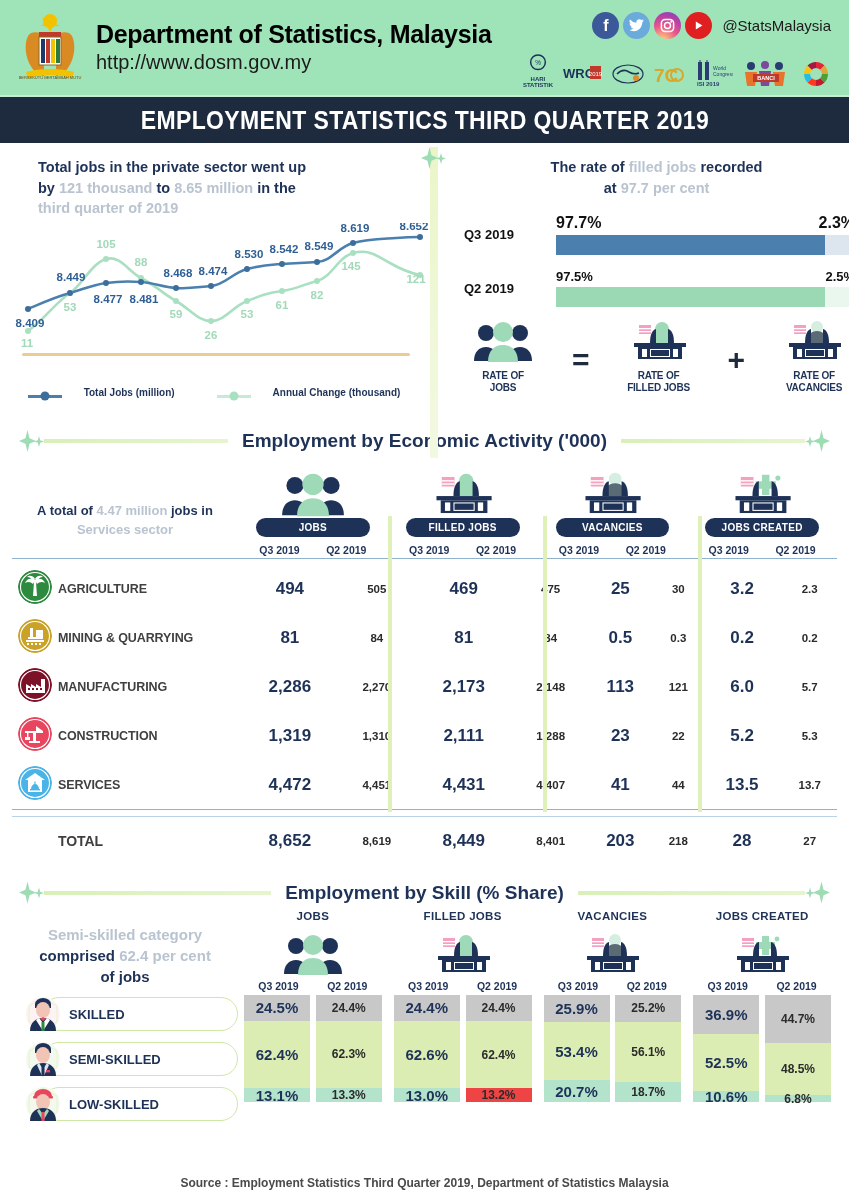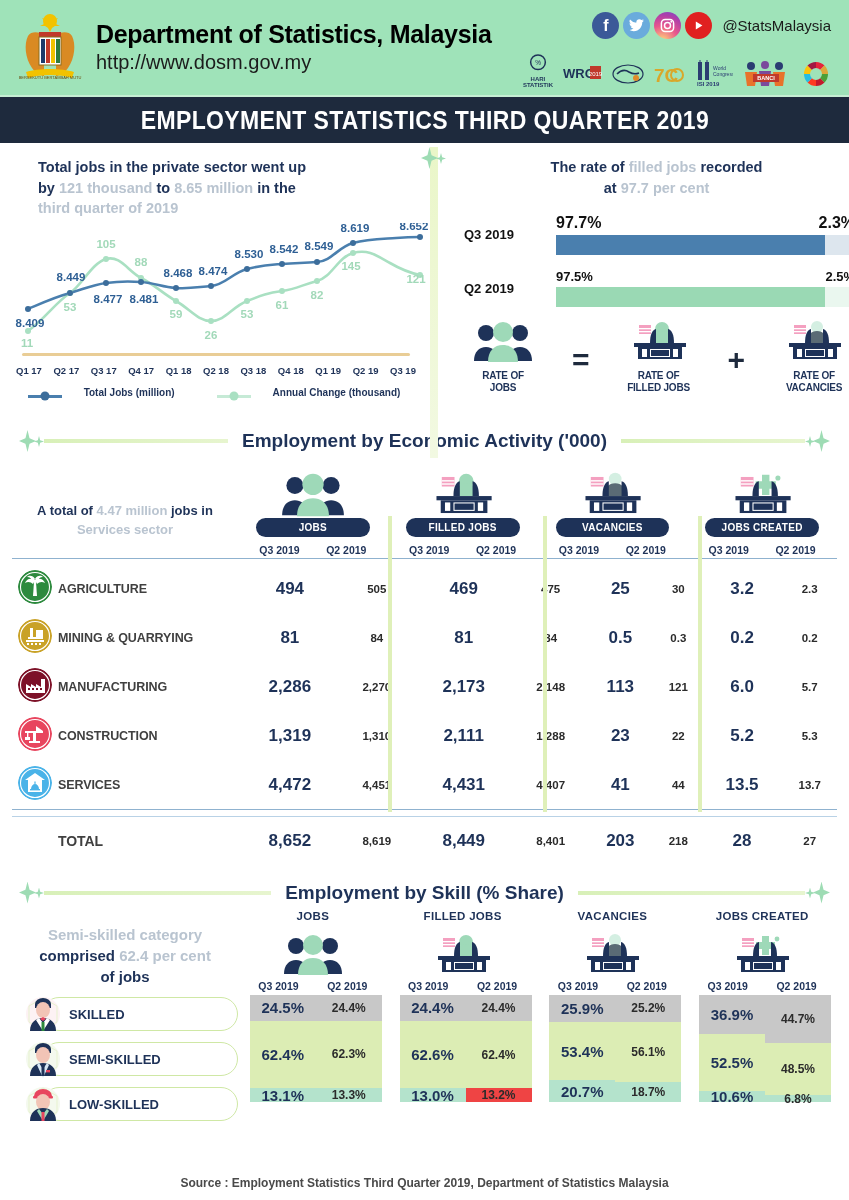--- a/index.html
+++ b/index.html
@@ -159,21 +159,21 @@
   .sec3 { padding: 4px 12px 0 12px; position:relative; }
   .sk-top { display:flex; }
   .sk-note { width: 226px; text-align:center; font-size:15px; line-height:1.4; font-weight:bold; padding-top: 14px;}
   .sk-note .g { color:#b9c4d0; }
   .sk-cols { flex:1; display:flex; }
   .sk-col { flex:1; text-align:center; }
   .sk-title { font-size:11.5px; font-weight:bold; color:#1e3258; letter-spacing:0.3px; }
   .sk-ic { height: 52px; display:flex; align-items:flex-end; justify-content:center; margin-top:2px;}
   .sk-q { display:flex; justify-content:space-around; padding: 4px 6px 3px 6px; }
   .sk-q span { font-size:10.5px; font-weight:bold; color:#1e3258; }
-  .sk-bars { display:flex; justify-content:flex-end; padding: 0 6px; }
+  .sk-bars { display:flex; justify-content:space-between; padding: 0 6px; }
   .stack { width: 66px; height: 108px; display:flex; flex-direction:column; }
   .seg { display:flex; align-items:center; justify-content:center; }
   .seg span { font-size:15px; font-weight:bold; color:#1e3258; }
   .stack.q2 .seg span { font-size:12px; color:#2b2b2b; }
 
   .legend-chips { width:226px; padding: 8px 0 0 10px; }
   .chip { display:flex; align-items:center; height: 39px; margin-bottom: 6px; position:relative; }
   .chip-ic { width: 42px; height:38px; flex:0 0 42px; position:relative; z-index:2; }
   .chip-box {
     flex:1; height: 34px; border:1.6px solid #cfe8a5; border-radius: 17px;
@@ -370,33 +370,20 @@
             <text x="166" y="95">59</text>
             <text x="201" y="116">26</text>
           <text x="237" y="95">53</text>
             <text x="272" y="86">61</text>
             <text x="307" y="76">82</text>
           <text x="341" y="47">145</text>
             <text x="406" y="60">121</text>
         </g>
       </svg>
       <div class="axis-line"></div>
-      <div class="xticks">
-        <span>Q1 17</span>
-        <span>Q2 17</span>
-        <span>Q3 17</span>
-        <span>Q4 17</span>
-        <span>Q1 18</span>
-        <span>Q2 18</span>
-        <span>Q3 18</span>
-        <span>Q4 18</span>
-        <span>Q1 19</span>
-        <span>Q2 19</span>
-        <span>Q3 19</span>
-      </div>
       <div class="legend">
         <div class="lg">
           <span class="lg-mark" style="background:#4a7fae">
               <i style="background:#3c6d9b"></i>
             </span>
           <span>Total Jobs (million)</span>
         </div>
         <div class="lg">
           <span class="lg-mark" style="background:#c6ead6">
               <i style="background:#a9e0c2"></i>

